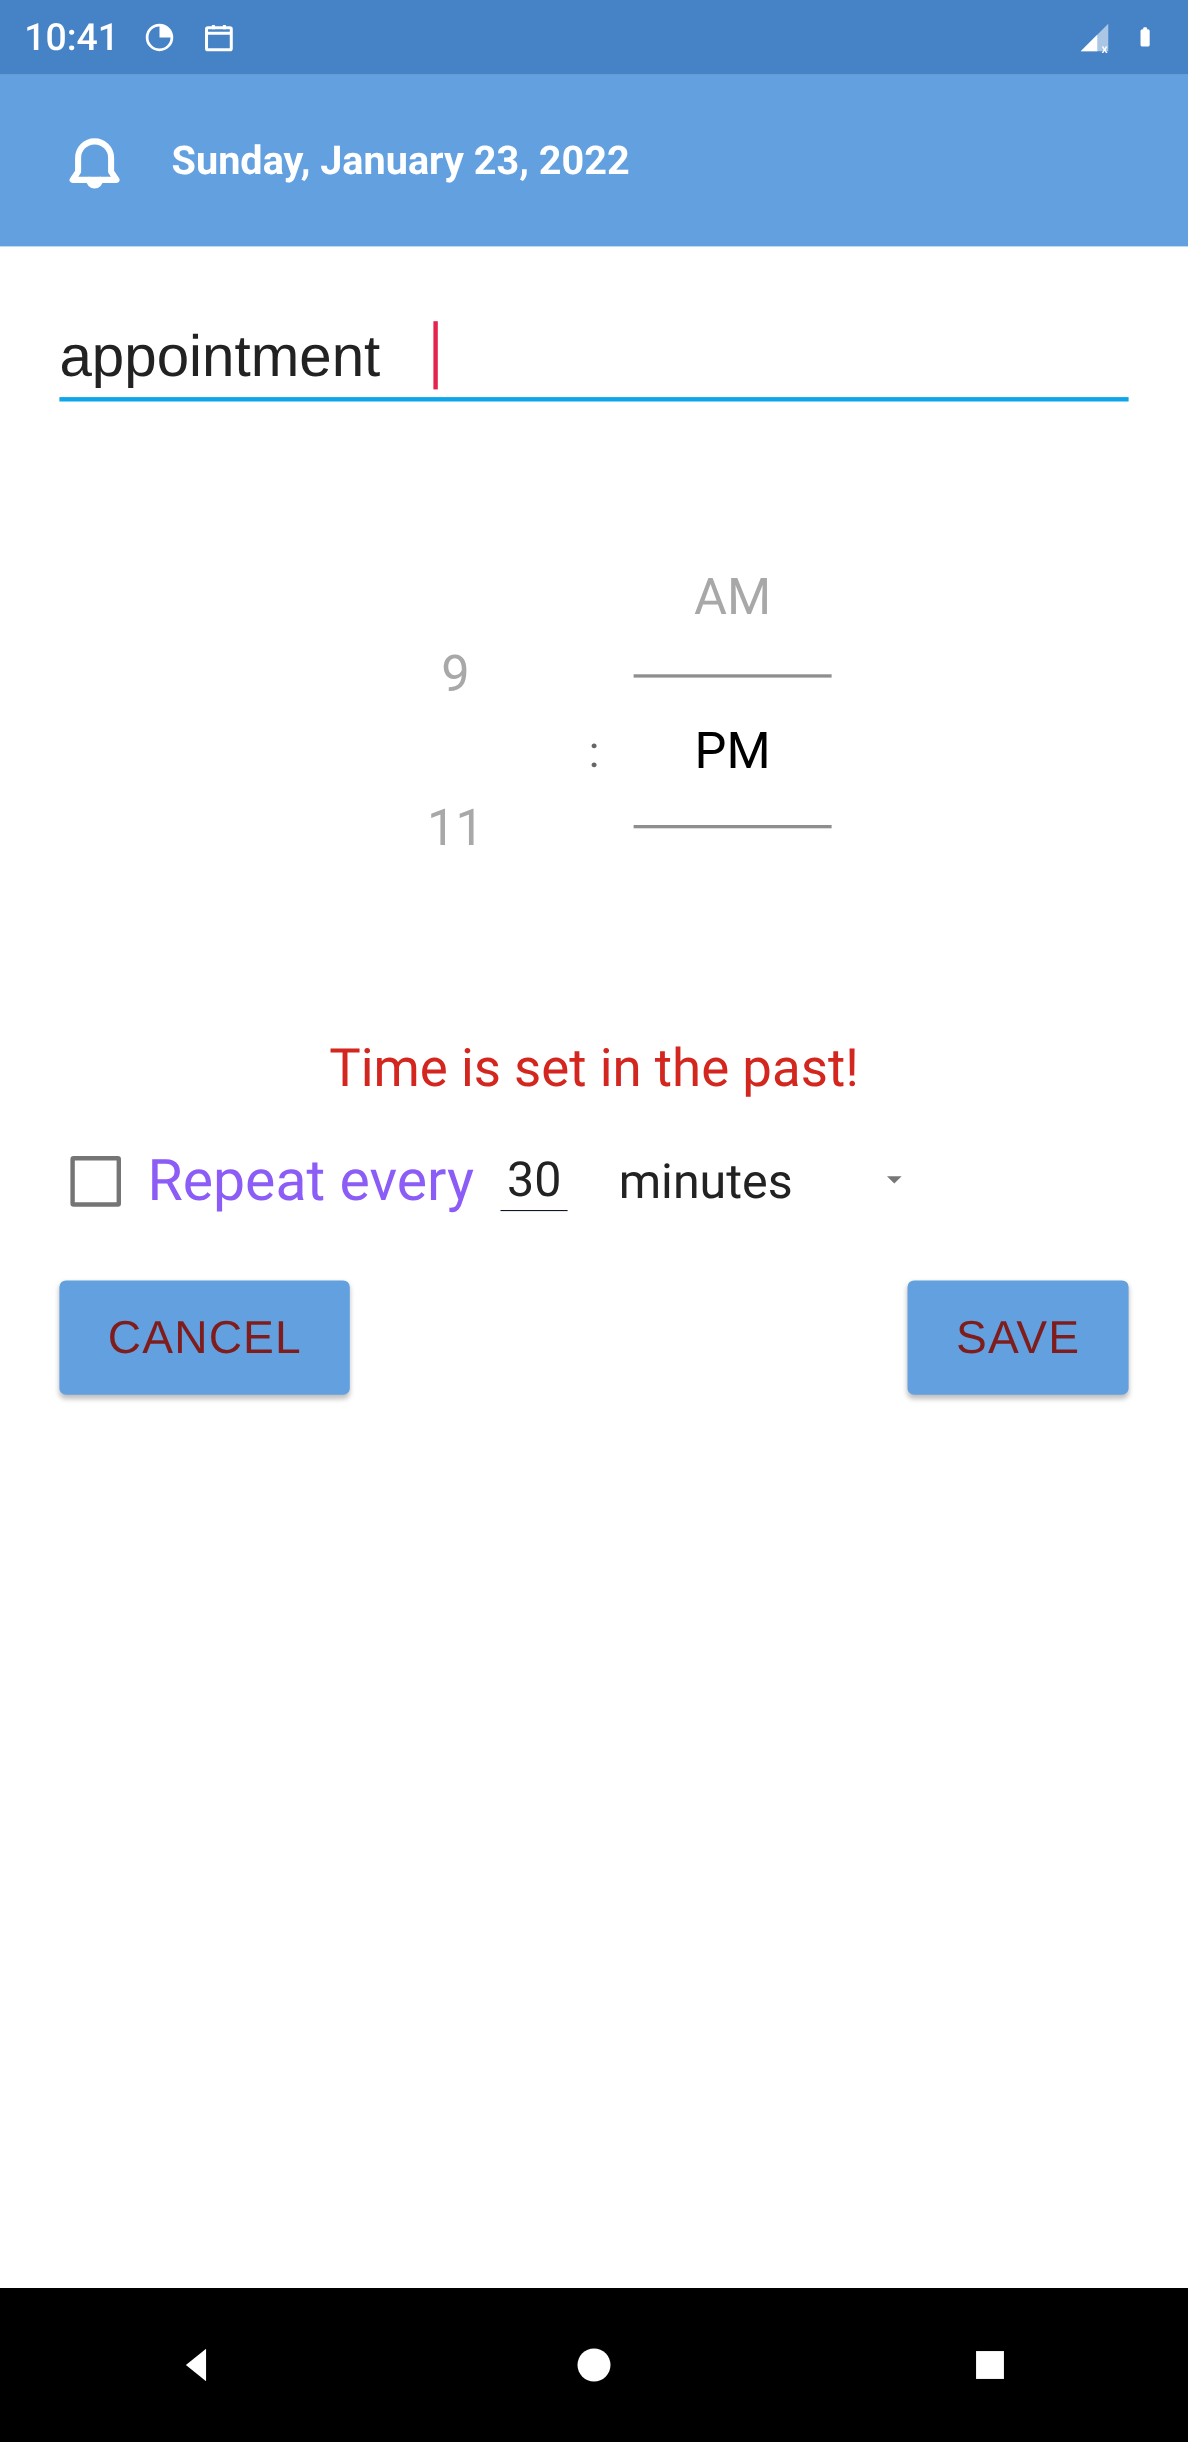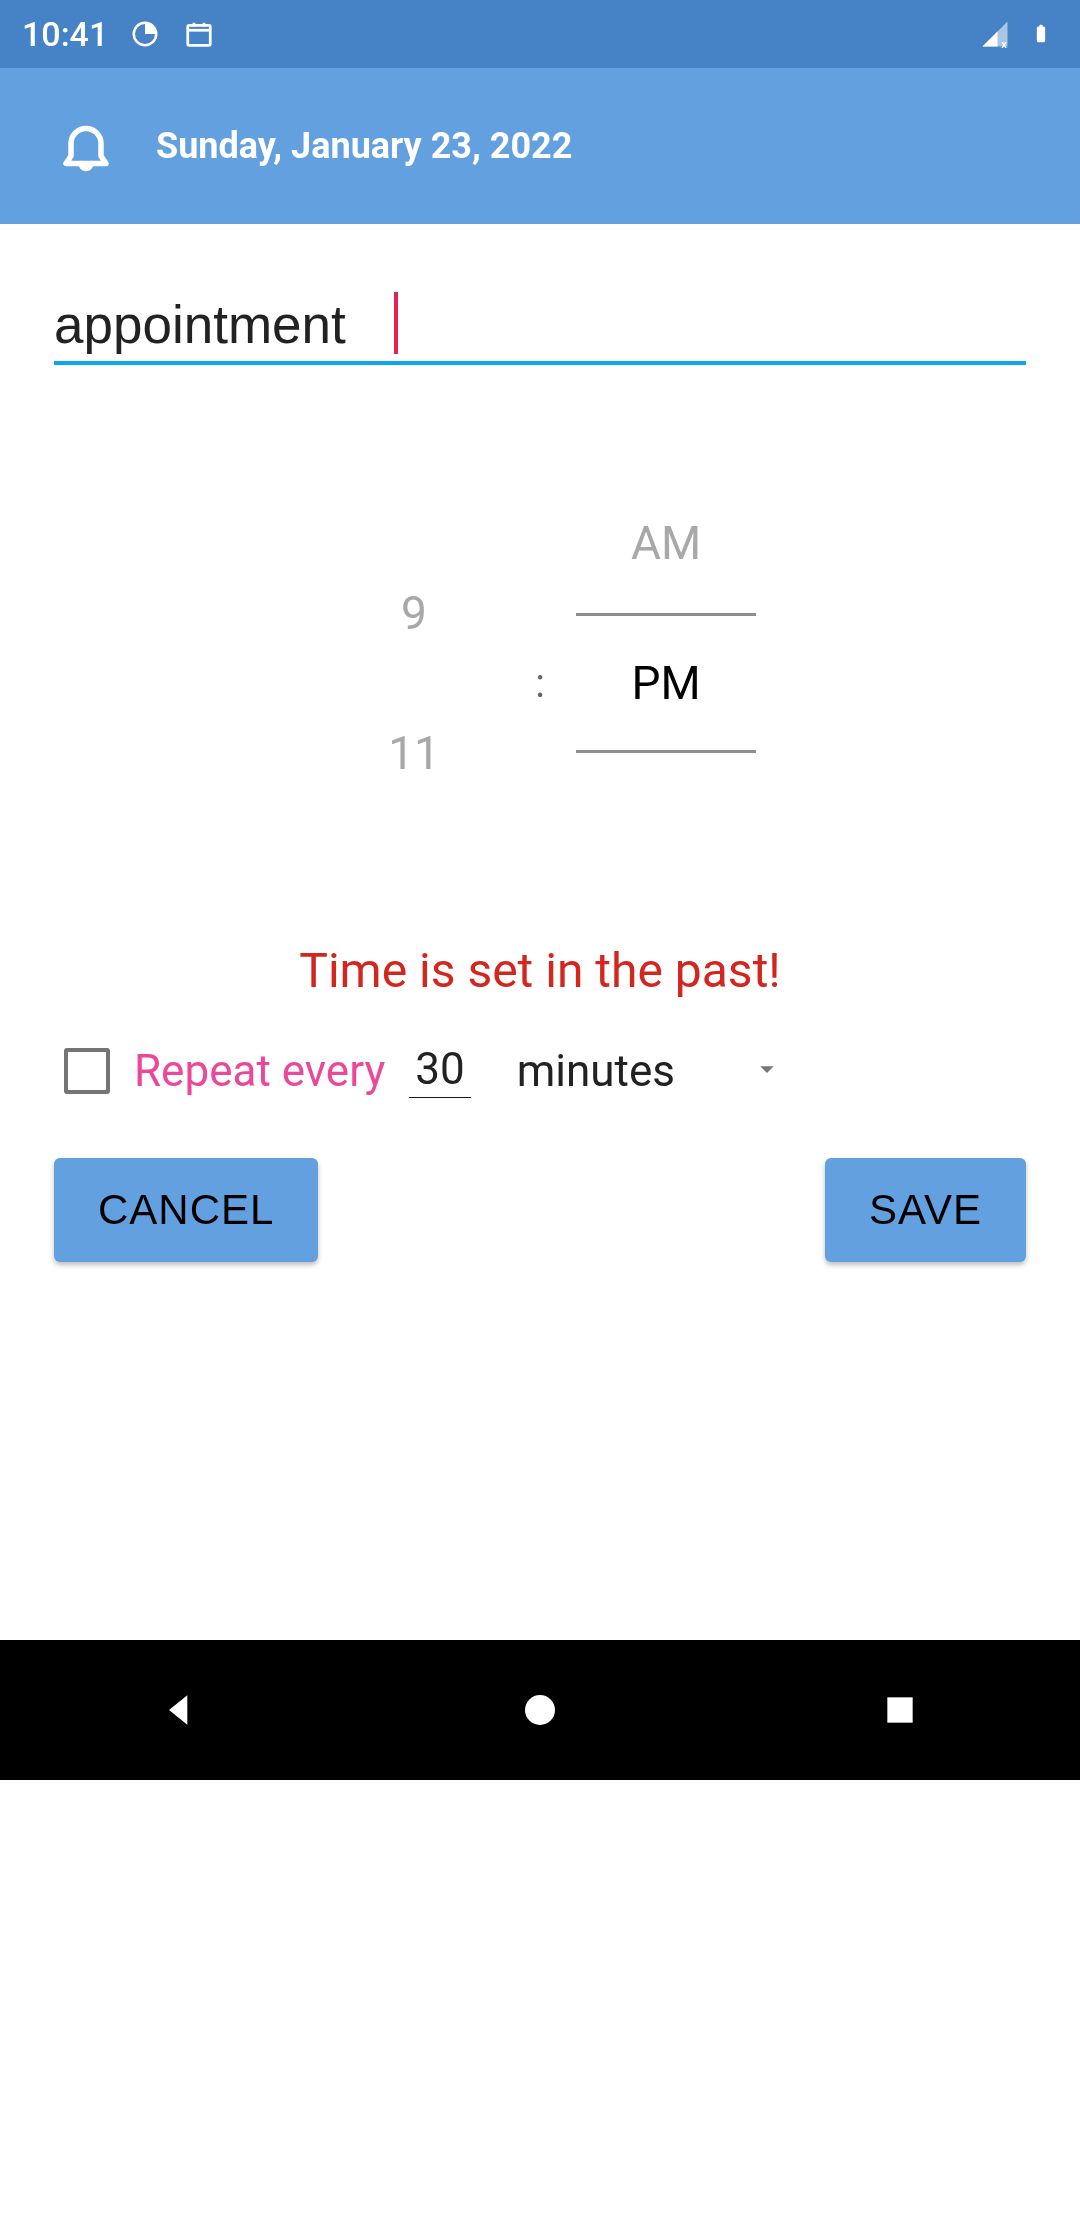--- a/index.html
+++ b/index.html
@@ -1,17 +1,17 @@
 <!DOCTYPE html>
 <html><head>
 <meta charset="utf-8">
 <style>
   * { box-sizing: border-box; margin: 0; padding: 0; }
   html, body { width: 1080px; height: 2220px; font-family: Roboto, Arial, sans-serif; background: #fff; }
-  .screen { width: 1080px; height: 1780px; display: flex; flex-direction: column; background: #fff; }
+  .screen { width: 1080px; height: 2220px; display: flex; flex-direction: column; background: #fff; }
 
   
   .status-bar {
     height: 68px;
     background: #4582c6;
     display: flex;
     align-items: center;
     padding: 0 22px;
     color: #fff;
     font-size: 34px;
@@ -111,21 +111,21 @@
     align-items: center;
     gap: 24px;
     padding-left: 10px;
   }
   .checkbox {
     width: 46px;
     height: 46px;
     border: 4px solid #757575;
     border-radius: 3px;
   }
-  .repeat-label { font-size: 44px; color: #ec4899; }
+  .repeat-label { font-size: 52px; color: #8b5cf6; }
   .repeat-value {
     font-size: 44px;
     color: #222;
     border-bottom: 1px solid #0f172a;
     padding: 0 6px 2px 6px;
     min-width: 58px;
     text-align: center;
   }
   .repeat-unit {
     font-size: 44px;
@@ -135,21 +135,21 @@
   .dropdown-arrow { margin-left: 52px; }
 
   
   .button-row {
     margin-top: 60px;
     display: flex;
     justify-content: space-between;
   }
   .btn {
     background: #63a0e0;
-    color: #000000;
+    color: #7f1d1d;
     font-size: 42px;
     font-weight: 500;
     letter-spacing: 1px;
     padding: 28px 44px;
     border: none;
     border-radius: 6px;
     box-shadow: 0 3px 5px rgba(0,0,0,0.25);
   }
 
   

